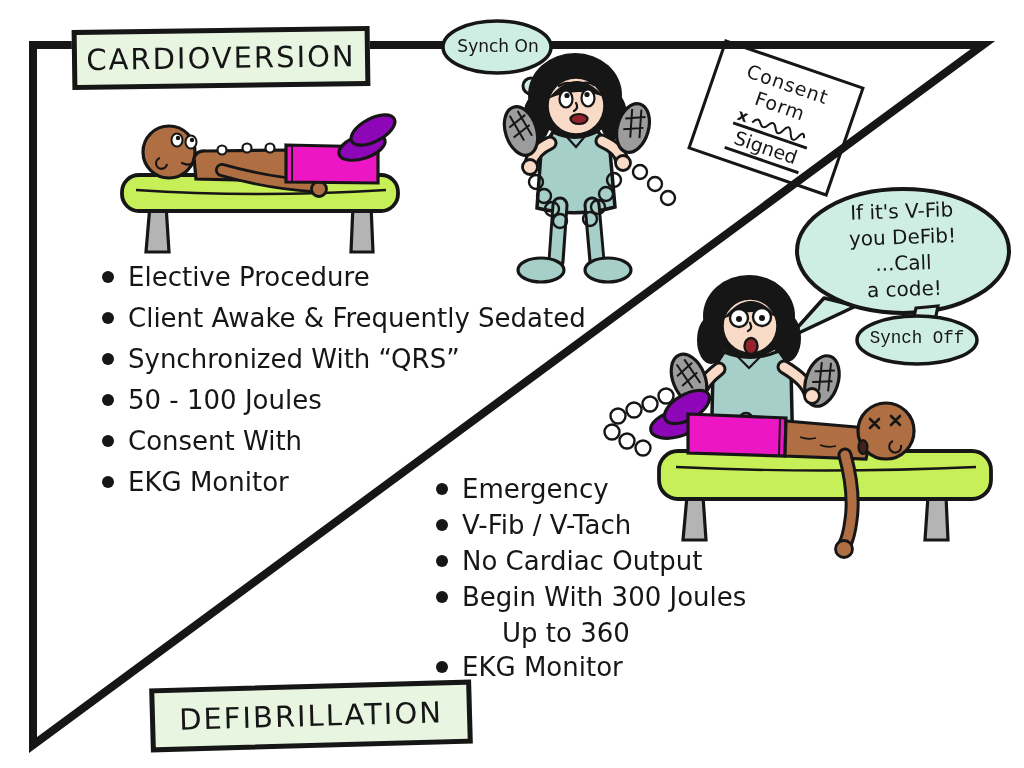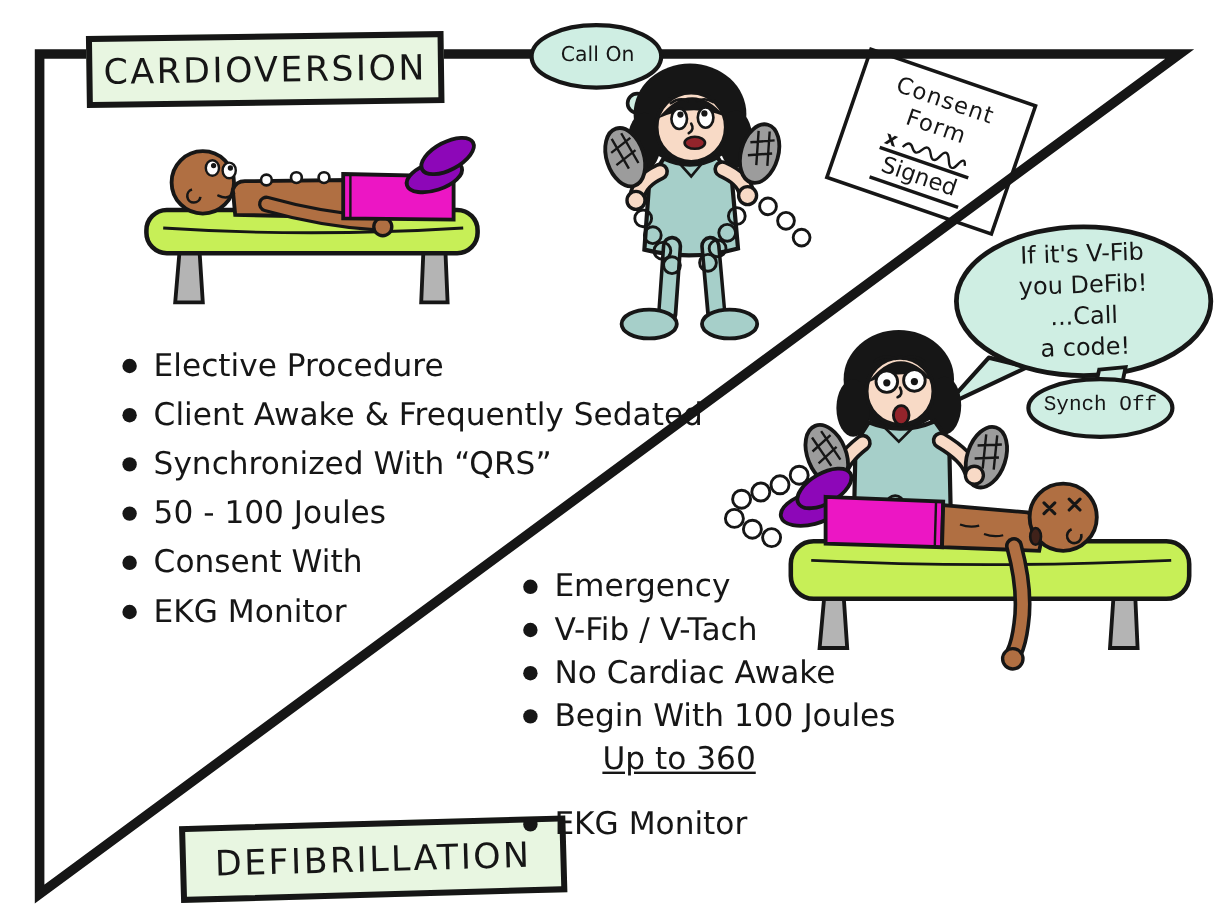--- a/index.html
+++ b/index.html
@@ -18,26 +18,26 @@
 
   
   .titlebox{position:absolute;background:var(--label-bg,#e8f6e1);border:5px solid var(--ink,#161616);
             display:flex;align-items:center;justify-content:center;z-index:4;
             font-size:29px;letter-spacing:2px;white-space:nowrap;}
   .cardio-box{left:72px;top:28px;width:288px;height:50px;transform:rotate(-0.8deg);}
   .defib-box{left:150px;top:684px;width:312px;height:54px;transform:rotate(-1.6deg);}
 
   
   .blist{position:absolute;z-index:4;}
-  .cardio-list{left:102px;top:262px;width:500px;font-size:26px;margin-top:28px;}
+  .cardio-list{left:102px;top:262px;width:500px;font-size:26px;}
   .defib-list{left:436px;top:474px;width:380px;font-size:26px;}
   .li{display:flex;align-items:baseline;margin-bottom:11px;}
   .defib-list .li{margin-bottom:6px;align-items:center;}
   .dot{width:12px;height:12px;border-radius:50%;background:var(--ink,#161616);margin-right:14px;flex:0 0 auto;align-self:center;}
-  .cont{margin-left:66px;margin-bottom:24px;text-decoration:underline;}
+  .cont{margin-left:66px;margin-bottom:4px;}
 
   
   .btxt{position:absolute;z-index:4;text-align:center;}
   .synchon-txt{left:446px;top:36px;width:104px;font-size:17px;}
   .vfib-txt{left:816px;top:198px;width:174px;font-size:20px;line-height:26px;transform:rotate(-2deg);}
   .synchoff-txt{left:858px;top:328px;width:118px;font-size:17.5px;font-family:Liberation Mono, monospace;}
 </style>
 </head>
 <body>
 
@@ -263,38 +263,38 @@
         <span>Emergency</span>
       </div>
 
       <div class="li">
         <span class="dot"></span>
         <span>V-Fib / V-Tach</span>
       </div>
 
       <div class="li">
         <span class="dot"></span>
-        <span>No Cardiac Awake</span>
-      </div>
-
-      <div class="li">
-        <span class="dot"></span>
-        <span>Begin With 100 Joules</span>
+        <span>No Cardiac Output</span>
+      </div>
+
+      <div class="li">
+        <span class="dot"></span>
+        <span>Begin With 300 Joules</span>
       </div>
       <div class="cont">Up to 360</div>
 
 
       <div class="li">
         <span class="dot"></span>
         <span>EKG Monitor</span>
       </div>
 
     </div>
 
-  <div class="btxt synchon-txt">Call On</div>
+  <div class="btxt synchon-txt">Synch On</div>
   <div class="btxt vfib-txt">
 
   <div>If it's V-Fib</div>
       <div>you DeFib!</div>
       <div>...Call</div>
       <div>a code!</div>
     </div>
   <div class="btxt synchoff-txt">Synch Off</div>
 
 </div>

